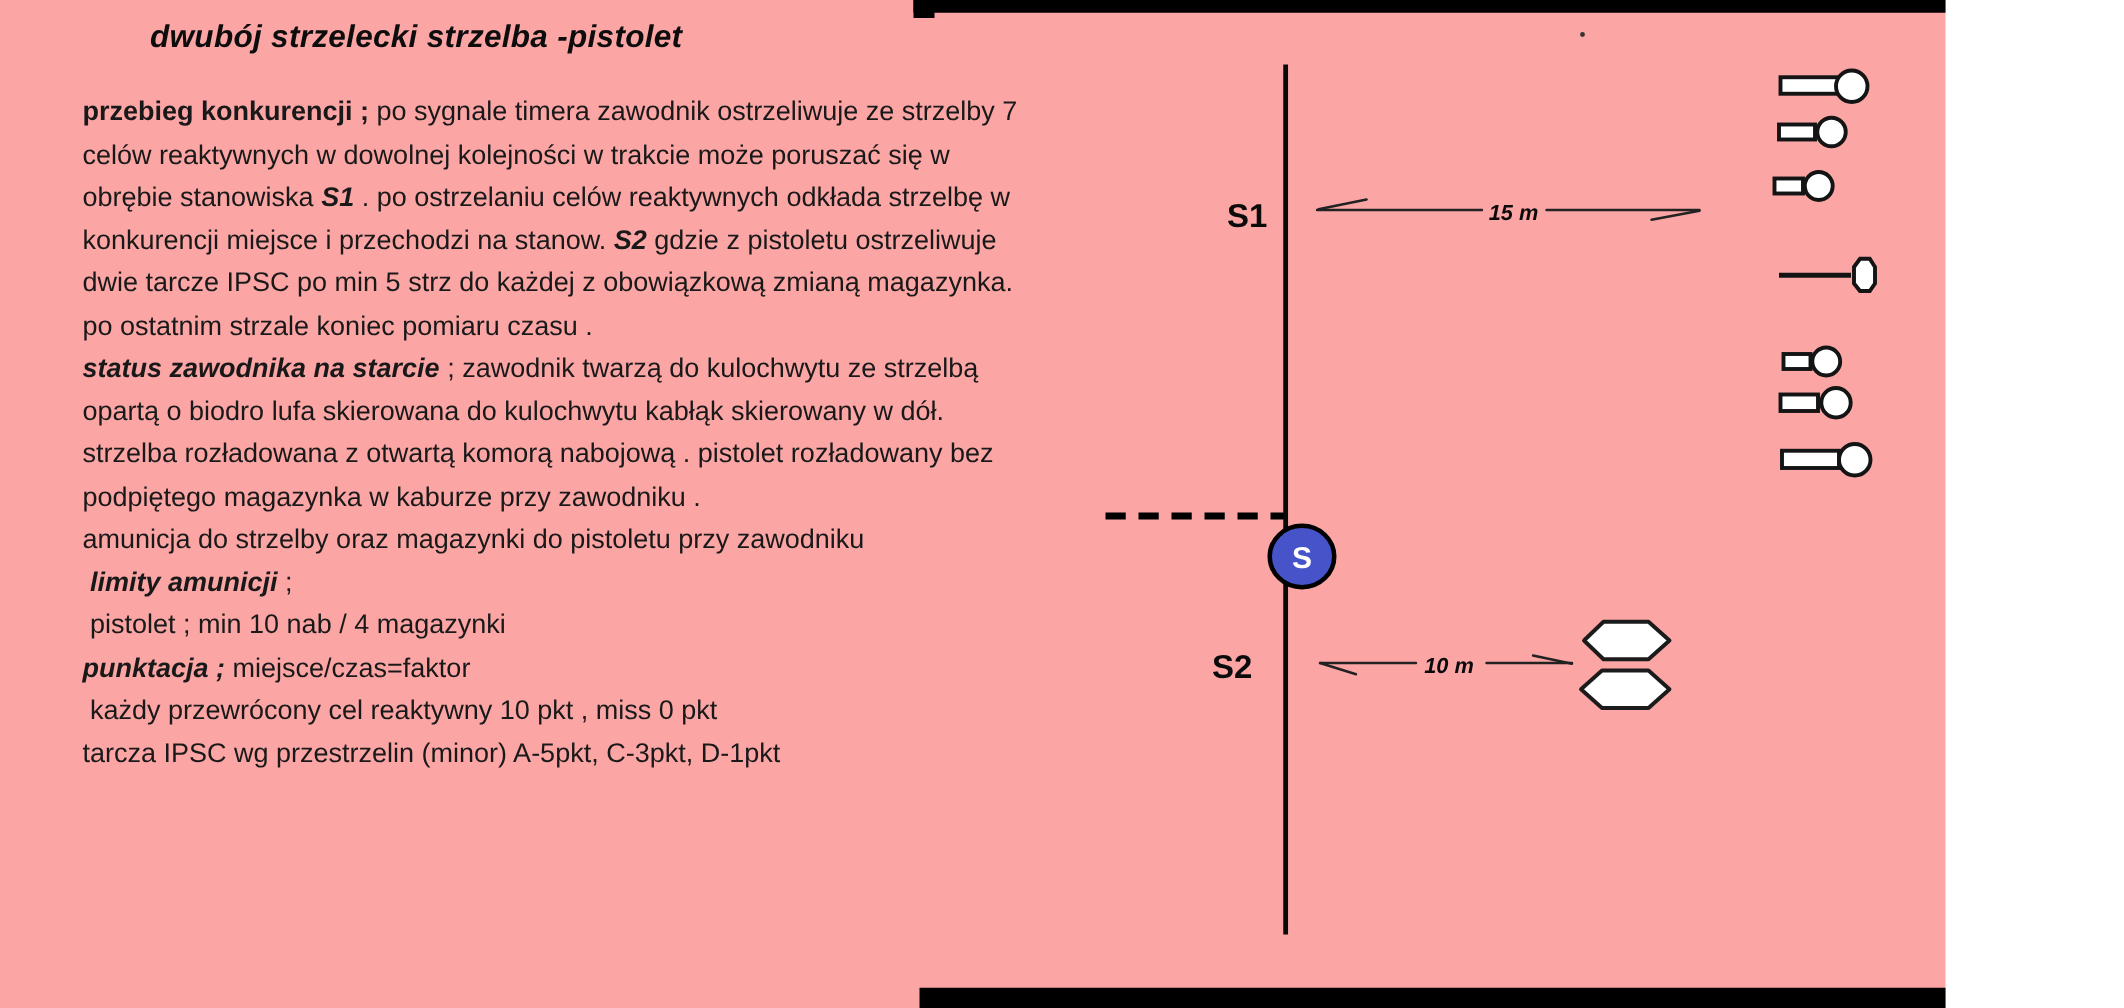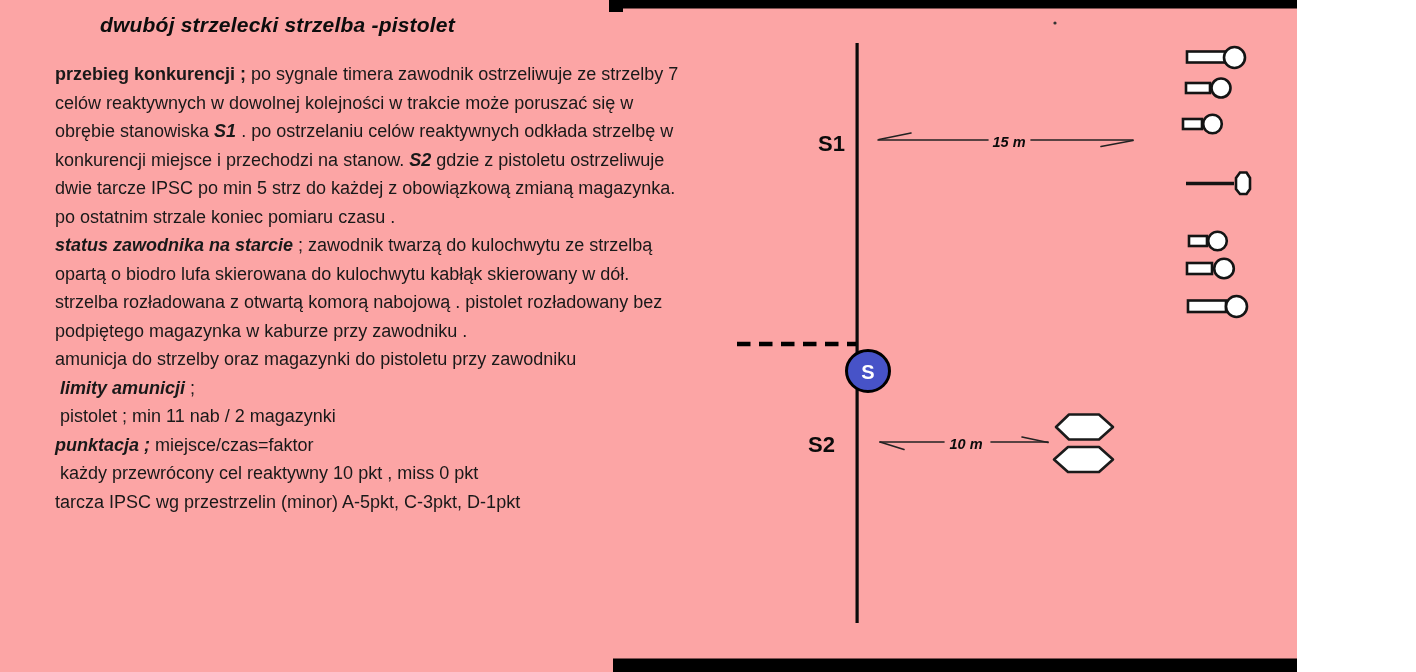--- a/index.html
+++ b/index.html
@@ -42,21 +42,21 @@
       <div class="rules-line"><span class="seg-r">obrębie stanowiska </span><span class="seg-bi">S1</span><span class="seg-r"> . po ostrzelaniu celów reaktywnych odkłada strzelbę w</span></div>
       <div class="rules-line"><span class="seg-r">konkurencji miejsce i przechodzi na stanow. </span><span class="seg-bi">S2</span><span class="seg-r"> gdzie z pistoletu ostrzeliwuje</span></div>
       <div class="rules-line"><span class="seg-r">dwie tarcze IPSC po min 5 strz do każdej z obowiązkową zmianą magazynka.</span></div>
       <div class="rules-line"><span class="seg-r">po ostatnim strzale koniec pomiaru czasu .</span></div>
       <div class="rules-line"><span class="seg-bi">status zawodnika na starcie</span><span class="seg-r"> ; zawodnik twarzą do kulochwytu ze strzelbą</span></div>
       <div class="rules-line"><span class="seg-r">opartą o biodro lufa skierowana do kulochwytu kabłąk skierowany w dół.</span></div>
       <div class="rules-line"><span class="seg-r">strzelba rozładowana z otwartą komorą nabojową . pistolet rozładowany bez</span></div>
       <div class="rules-line"><span class="seg-r">podpiętego magazynka w kaburze przy zawodniku .</span></div>
       <div class="rules-line"><span class="seg-r">amunicja do strzelby oraz magazynki do pistoletu przy zawodniku</span></div>
       <div class="rules-line"><span class="seg-bi"> limity amunicji</span><span class="seg-r"> ;</span></div>
-      <div class="rules-line"><span class="seg-r"> pistolet ; min 11 nab / 2 magazynki</span></div>
+      <div class="rules-line"><span class="seg-r"> pistolet ; min 10 nab / 4 magazynki</span></div>
       <div class="rules-line"><span class="seg-bi">punktacja ;</span><span class="seg-r"> miejsce/czas=faktor</span></div>
       <div class="rules-line"><span class="seg-r"> każdy przewrócony cel reaktywny 10 pkt , miss 0 pkt</span></div>
       <div class="rules-line"><span class="seg-i">tarcza IPSC wg przestrzelin (minor</span><span class="seg-r">) A-5pkt, C-3pkt, D-1pkt</span></div>
     </div>
 
   <svg class="diagram-svg" width="1416" height="672" viewBox="0 0 1416 672">
 
     <rect x="609" y="0" width="807" height="8.5" fill="#000"></rect>
     <rect x="609" y="0" width="14" height="12" fill="#000"></rect>
     <rect x="613" y="658.5" width="803" height="13.5" fill="#000"></rect>

